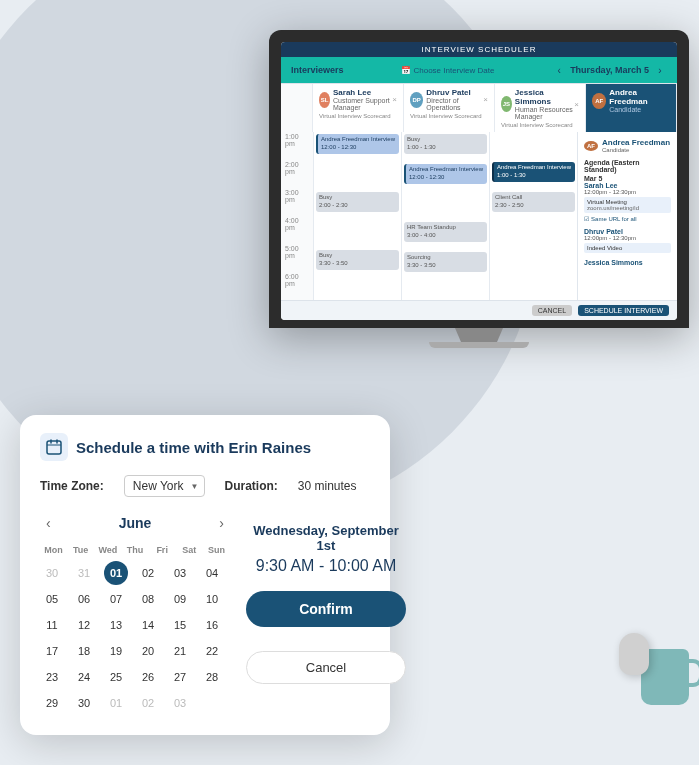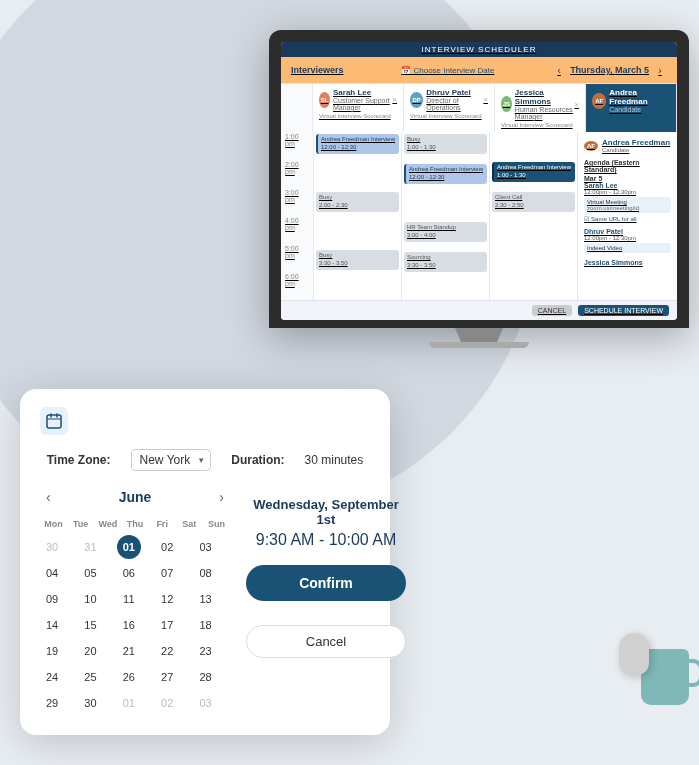--- a/index.html
+++ b/index.html
@@ -31,41 +31,40 @@
       right: 10px;
       width: 420px;
       z-index: 1;
     }
 
     .monitor {
       background: #2c2c2c;
       border-radius: 12px 12px 0 0;
       padding: 12px 12px 8px;
       box-shadow: 0 10px 40px rgba(0,0,0,0.3);
-      text-decoration: underline;
     }
 
     .monitor-screen {
       background: #fff;
       border-radius: 4px;
       overflow: hidden;
       width: 100%;
     }
 
     .monitor-bar {
       background: #1a3a5c;
       color: #fff;
       text-align: center;
       font-size: 8px;
       padding: 3px;
       letter-spacing: 1px;
     }
 
     .monitor-header {
-      background: #fdba74;
+      background: #14b8a6;
       padding: 6px 10px;
       display: flex;
       align-items: center;
       justify-content: space-between;
       border-bottom: 1px solid #dde3ea;
     }
 
     .monitor-header-left {
       font-size: 9px;
       font-weight: 600;
@@ -335,21 +334,20 @@
       color: #1a3a5c;
     }
 
     .dialog-options {
       display: flex;
       align-items: center;
       gap: 20px;
       margin-bottom: 16px;
       font-size: 12px;
       color: #333;
-      justify-content: center;
     }
 
     .options-label {
       font-weight: 600;
     }
 
     .select-box {
       border: 1px solid #ccc;
       border-radius: 4px;
       padding: 3px 20px 3px 8px;
@@ -418,21 +416,21 @@
     .cal-wd {
       font-size: 9px;
       font-weight: 700;
       color: #888;
       text-align: center;
       padding: 2px 0;
     }
 
     .cal-days {
       display: grid;
-      grid-template-columns: repeat(5, 1fr);
+      grid-template-columns: repeat(6, 1fr);
       gap: 2px;
       text-align: center;
     }
 
     .cal-day {
       width: 24px;
       height: 24px;
       display: flex;
       align-items: center;
       justify-content: center;
@@ -684,20 +682,21 @@
 <div class="schedule-dialog">
   <div class="dialog-title-row">
     <div class="dialog-icon">
       <svg width="16" height="16" viewBox="0 0 16 16" fill="none">
         <rect x="1" y="2" width="14" height="13" rx="2" stroke="#1a5276" stroke-width="1.5" fill="none"></rect>
         <line x1="1" y1="6" x2="15" y2="6" stroke="#1a5276" stroke-width="1"></line>
         <line x1="5" y1="1" x2="5" y2="4" stroke="#1a5276" stroke-width="1.5" stroke-linecap="round"></line>
         <line x1="11" y1="1" x2="11" y2="4" stroke="#1a5276" stroke-width="1.5" stroke-linecap="round"></line>
       </svg>
     </div>
+    <span class="dialog-title">Schedule a time with Erin Raines</span>
   </div>
 
   <div class="dialog-options">
     <span class="options-label">Time Zone:</span>
     <div class="select-box">
       <span>New York</span>
     </div>
     <span class="options-label">Duration:</span>
     <span class="duration-text">30 minutes</span>
   </div>

